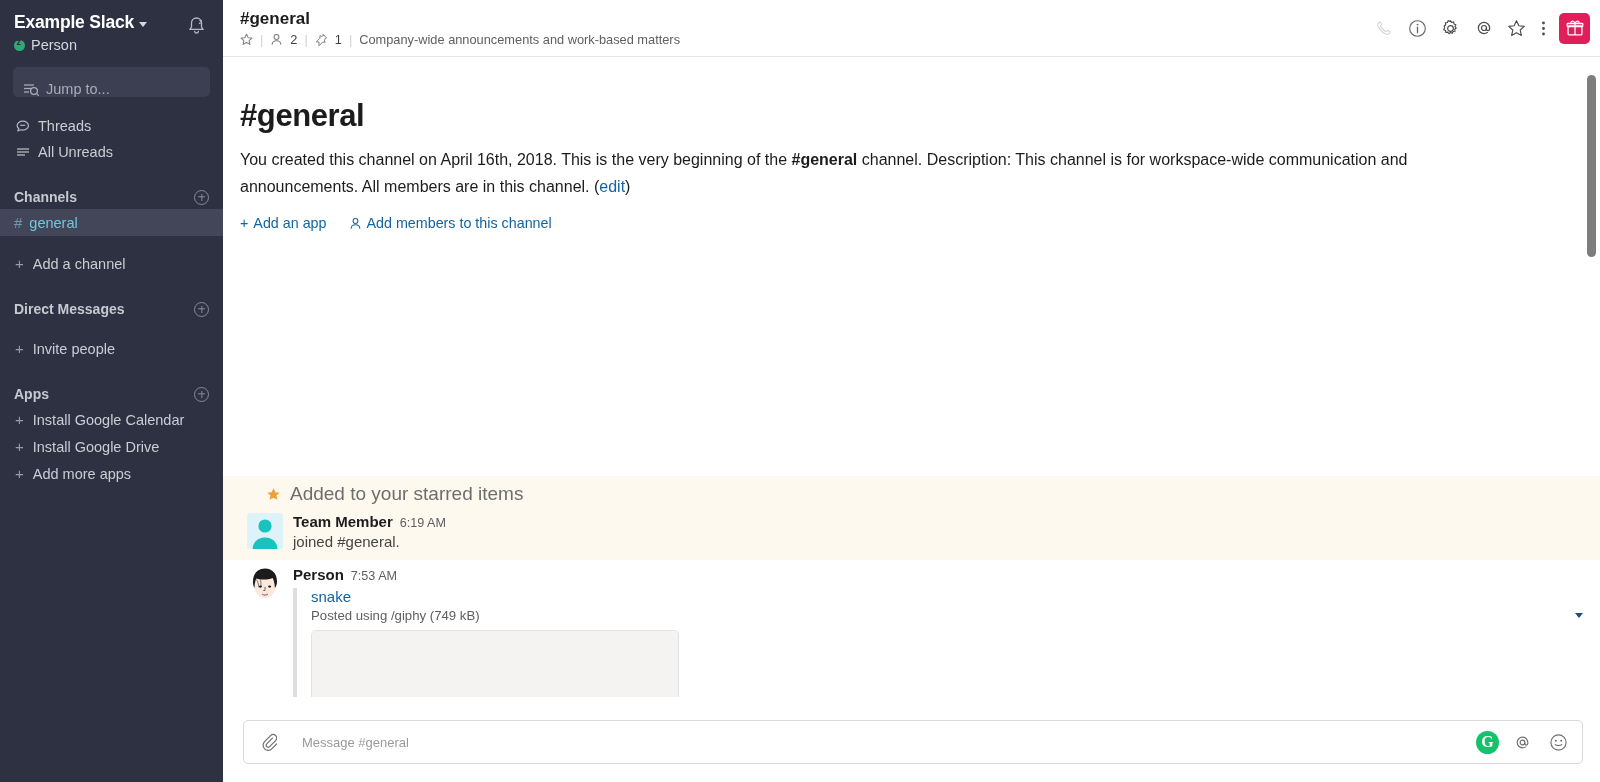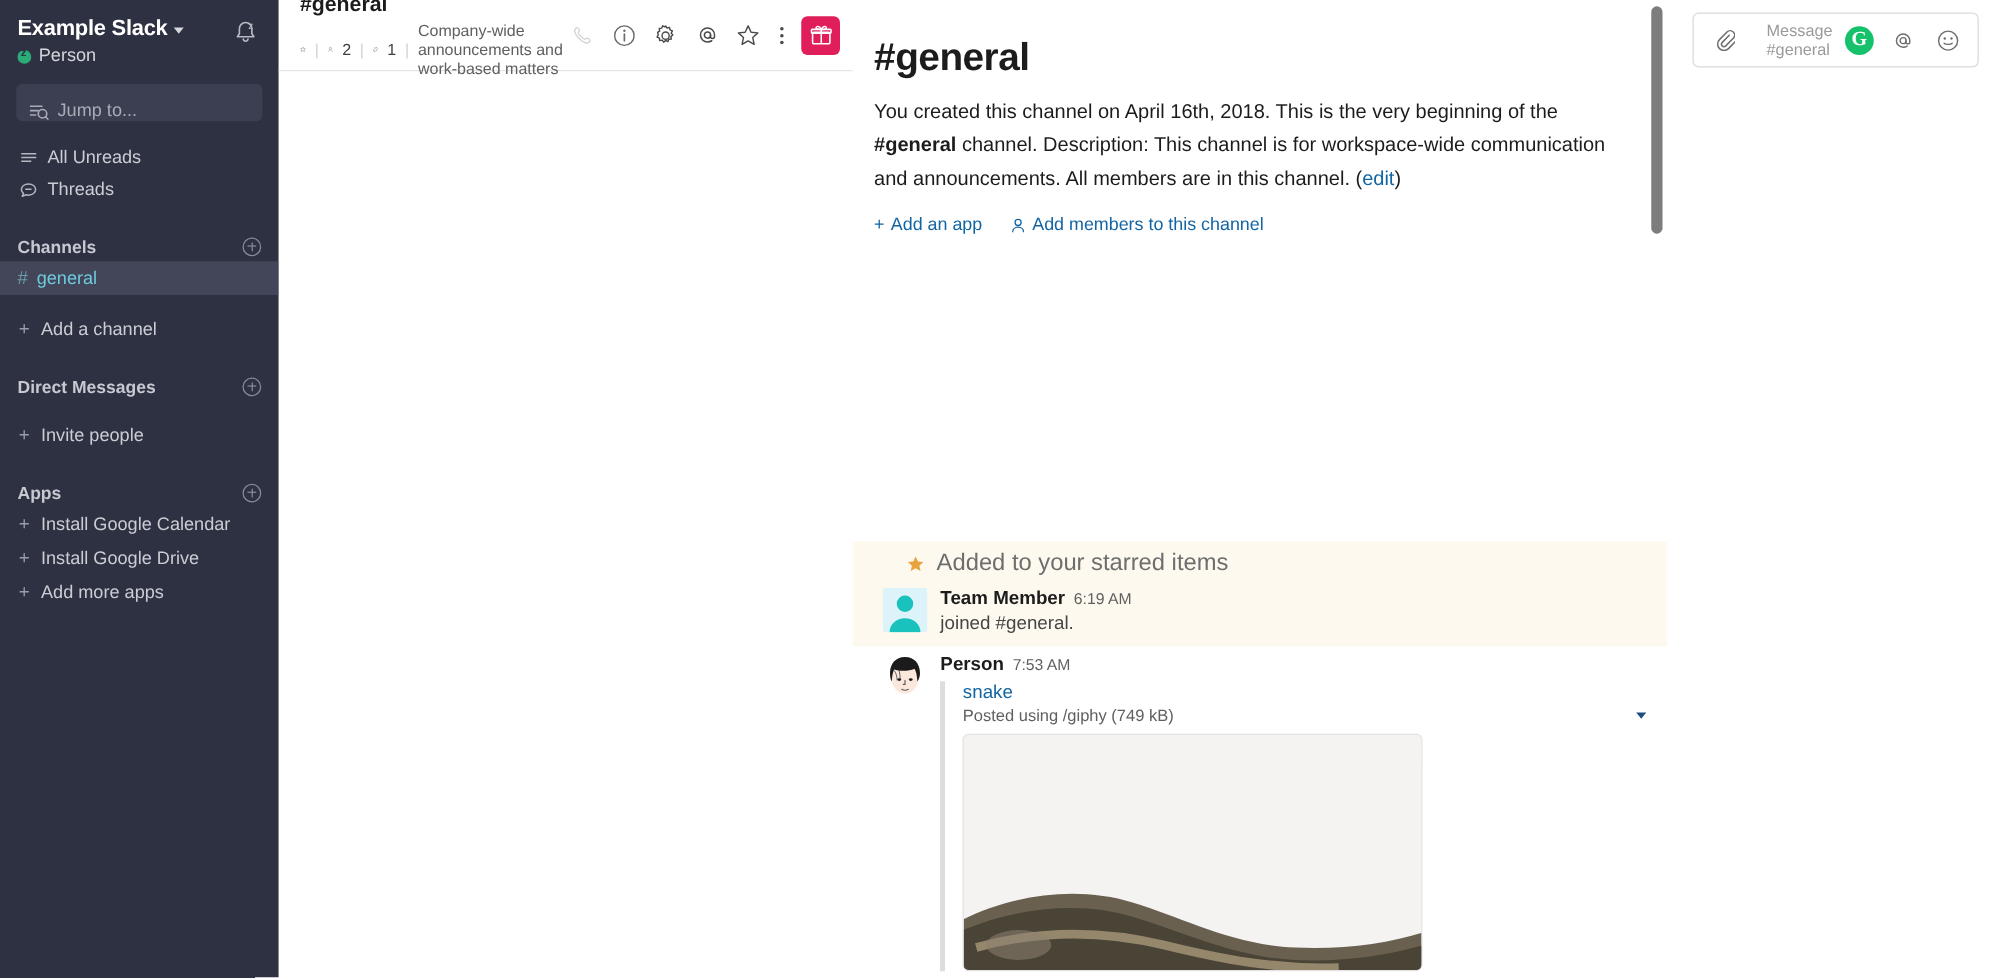--- a/index.html
+++ b/index.html
@@ -54,21 +54,21 @@
   .chan-row { display: flex; align-items: center; gap: 7px; height: 27px; padding: 0 14px; font-size: 14.5px; color: #cbcdd4; }
   .chan-row.active { background: #434658; }
   .chan-row.active .chan-name { color: #6fc9dd; }
   .chan-row.active .chan-hash { color: #6b9bac; }
   .chan-hash { font-size: 15px; color: #9a9da7; }
 
   .add-row { display: flex; align-items: center; gap: 9px; height: 27px; padding: 0 15px; font-size: 14.5px; color: #cbcdd4; }
   .tiny-plus { font-size: 15px; color: #9a9da7; line-height: 1; }
 
   
-  .main { flex: 1; height: 782px; display: flex; flex-direction: row; background: #fff; position: relative; min-width: 0; }
+  .main { flex: 1; height: 782px; display: flex; flex-direction: column; background: #fff; position: relative; min-width: 0; gap: 13px; }
 
   .topbar {
     height: 57px; flex: 0 0 57px; border-bottom: 1px solid #e4e5e7;
     display: flex; align-items: center; padding: 0 10px 0 17px; gap: 0;
   }
   .topbar-left { flex: 1; min-width: 0; }
   .tb-title { font-size: 17px; font-weight: bold; color: #1d1c1d; line-height: 1.15; }
   .tb-meta { display: flex; align-items: center; gap: 7px; margin-top: 4px; font-size: 12.8px; color: #616061; }
   .tb-meta .sep { color: #d2d2d3; }
   .tb-count { font-size: 12.8px; color: #3f3f40; }
@@ -164,33 +164,33 @@
         <line x1="1" y1="6.5" x2="8" y2="6.5" stroke="#a9acb6" stroke-width="1.3"></line>
         <line x1="1" y1="10" x2="6" y2="10" stroke="#a9acb6" stroke-width="1.3"></line>
         <circle cx="11" cy="9" r="3.4" fill="none" stroke="#a9acb6" stroke-width="1.3"></circle>
         <line x1="13.4" y1="11.4" x2="15.4" y2="13.4" stroke="#a9acb6" stroke-width="1.3" stroke-linecap="round"></line>
       </svg>
       <span class="jump-text">Jump to...</span>
     </div>
 
     <div class="nav">
       <div class="nav-item">
+        <svg width="14" height="13" viewBox="0 0 14 13">
+          <path d="M12.5 5.6c0 2.5-2.6 4.5-5.7 4.5-.7 0-1.4-.1-2-.3l-3 1.2 1-2.4C1.7 7.8 1.1 6.8 1.1 5.6c0-2.5 2.6-4.5 5.7-4.5s5.7 2 5.7 4.5z" fill="none" stroke="#b5b8c0" stroke-width="1.2" stroke-linejoin="round"></path>
+          <line x1="4.2" y1="5.3" x2="9.2" y2="5.3" stroke="#b5b8c0" stroke-width="1.2"></line>
+        </svg>
+        <span>Threads</span>
+      </div>
+      <div class="nav-item">
         <svg width="14" height="12" viewBox="0 0 14 12">
           <line x1="1" y1="3" x2="13" y2="3" stroke="#b5b8c0" stroke-width="1.3"></line>
           <line x1="1" y1="6" x2="13" y2="6" stroke="#b5b8c0" stroke-width="1.3"></line>
           <line x1="1" y1="9" x2="9" y2="9" stroke="#b5b8c0" stroke-width="1.3"></line>
         </svg>
         <span>All Unreads</span>
-      </div>
-      <div class="nav-item">
-        <svg width="14" height="13" viewBox="0 0 14 13">
-          <path d="M12.5 5.6c0 2.5-2.6 4.5-5.7 4.5-.7 0-1.4-.1-2-.3l-3 1.2 1-2.4C1.7 7.8 1.1 6.8 1.1 5.6c0-2.5 2.6-4.5 5.7-4.5s5.7 2 5.7 4.5z" fill="none" stroke="#b5b8c0" stroke-width="1.2" stroke-linejoin="round"></path>
-          <line x1="4.2" y1="5.3" x2="9.2" y2="5.3" stroke="#b5b8c0" stroke-width="1.2"></line>
-        </svg>
-        <span>Threads</span>
       </div>
     </div>
 
     <div class="section-head">
       <span class="section-title">Channels</span>
       <span class="plus-circle"></span>
     </div>
 
     <div class="chan-row active">
       <span class="chan-hash">#</span>

